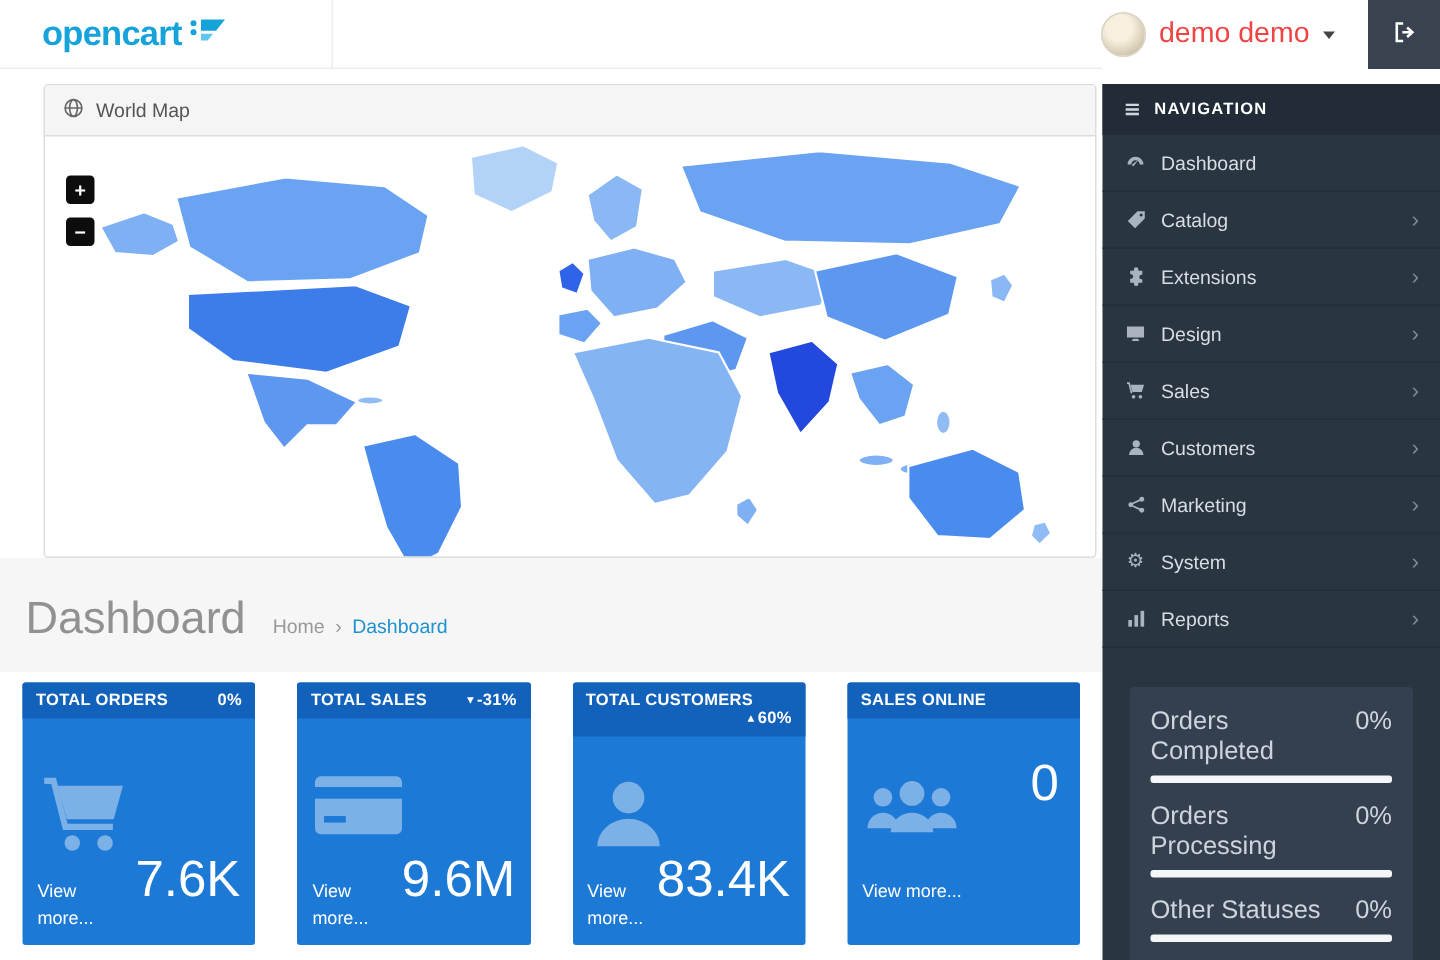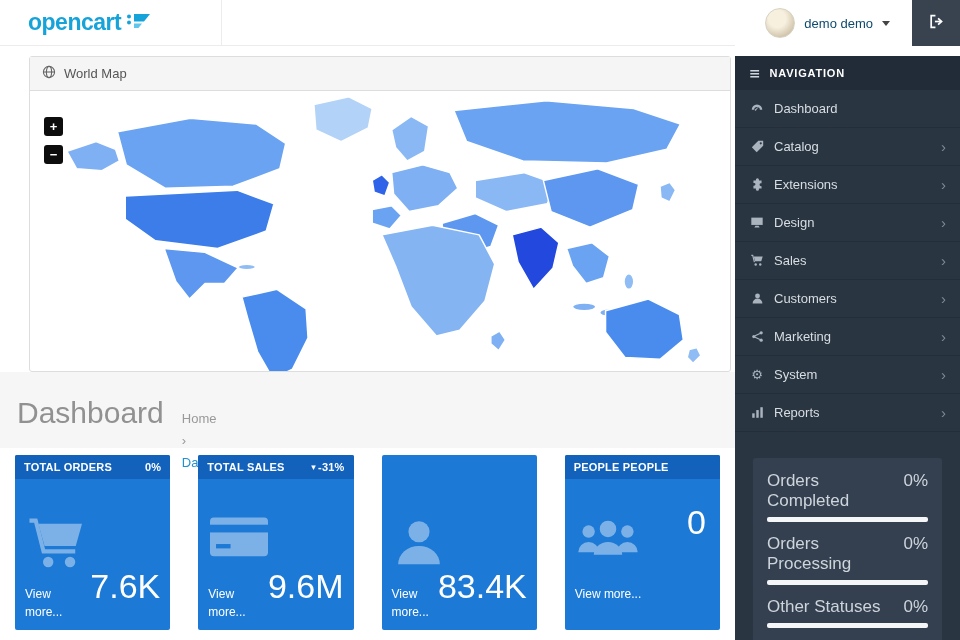--- a/index.html
+++ b/index.html
@@ -7,21 +7,21 @@
   .app { position:relative; width:960px; height:640px; overflow:hidden; background:#fff; }
 
   
   .header { position:absolute; top:0; left:0; width:960px; height:46px; background:#fff; }
   .logo-box { position:absolute; left:0; top:0; width:222px; height:46px; border-right:1px solid #ececec; border-bottom:1px solid #ececec; display:flex; align-items:center; padding-left:28px;text-align:right; }
   .logo { display:flex; align-items:center; gap:4px; text-decoration:none; cursor:pointer; }
   .logo-text { font-size:23px; font-weight:bold; color:#16a3da; letter-spacing:-0.5px; }
   .header-left-border { position:absolute; left:222px; right:225px; top:45px; height:1px; background:#ececec; }
   .user-menu { position:absolute; right:70px; top:0; height:46px; display:flex; align-items:center; gap:9px; cursor:pointer; }
   .avatar { width:30px; height:30px; border-radius:50%; background:radial-gradient(circle at 40% 35%, #f7f0df 0 35%, #d6cab2 70%, #b9ac93 100%); border:1px solid #d8d2c4; }
-  .user-name { font-size:13px; color:#0c4a6e; }
+  .user-name { font-size:19px; color:#ef4444; }
   .caret-down { width:0; height:0; border-left:4px solid transparent; border-right:4px solid transparent; border-top:5px solid #444; display:inline-block; }
   .logout-btn { position:absolute; right:0; top:0; width:48px; height:46px; background:#39434f; border:none; display:flex; align-items:center; justify-content:center; cursor:pointer; }
 
   
   .sidebar { position:absolute; top:56px; right:0; width:225px; height:584px; background:#2a3542; }
   .nav-header { height:34px; background:#222c38; display:flex; align-items:center; padding:0 14px; color:#fff; font-size:11px; font-weight:bold; letter-spacing:0.8px; }
   .nav-header .bars { font-size:14px; margin-right:8px; color:#cfd6dd; font-family:"DejaVu Sans", sans-serif; }
   .menu-item { height:38px; display:flex; align-items:center; padding:0 14px; border-bottom:1px solid #242e3b; color:#d7dde2; font-size:13px; cursor:pointer; }
   .menu-item .mi-icon { width:16px; height:14px; display:inline-flex; align-items:center; justify-content:center; margin-right:9px; }
   .menu-item .mi-icon svg { fill:#a9b4bf; }
@@ -38,21 +38,21 @@
   .map-head { height:34px; background:#f5f5f5; border-bottom:1px solid #ddd; display:flex; align-items:center; padding:0 12px; font-size:13px; color:#555; gap:8px; }
   .map-body { position:relative; height:280px; overflow:hidden; }
   .map-body svg.world { position:absolute; left:0; top:0; width:100%; height:100%; }
   .zoom-btn { position:absolute; left:14px; width:19px; height:19px; background:#0d0d0d; color:#fff; border:none; border-radius:3px; font-size:13px; font-weight:bold; line-height:17px; text-align:center; cursor:pointer; padding:0; }
   .zoom-in { top:26px; } .zoom-out { top:54px; }
 
   
   .page-head { position:absolute; left:0; top:372px; width:735px; height:76px; background:#f6f6f6; display:flex; align-items:baseline; padding:0 17px; }
   .page-head-inner { display:flex; align-items:baseline; margin-top:24px; }
   .page-title { font-size:30px; color:#919191; font-weight:400; }
-  .crumbs { margin-left:18px; font-size:13px; color:#999; display:flex; gap:7px; align-items:baseline;flex-direction:column; }
+  .crumbs { margin-left:18px; font-size:13px; color:#999; display:flex; gap:7px; align-items:baseline; }
   .crumb-home { color:#999; text-decoration:none; cursor:pointer; }
   .crumb-cur { color:#1e91cf; text-decoration:none; cursor:pointer; }
   .settings-btn { position:absolute; right:17px; top:390px; width:37px; height:37px; background:#23a0d8; border:none; border-radius:3px; color:#fff; font-size:18px; cursor:pointer; font-family:"DejaVu Sans", sans-serif; line-height:1; }
 
   
   .tiles { position:absolute; left:15px; top:455px; width:705px; display:flex; gap:28px; }
   .tile { flex:1; height:175px; background:#1c79d6; border-radius:2px; position:relative; color:#fff; }
   .tile-head { background:#1262bc; padding:6px 9px; display:flex; flex-wrap:wrap; justify-content:space-between; align-items:center; font-size:11px; font-weight:bold; letter-spacing:0.2px; border-radius:2px 2px 0 0; }
   .tile-delta { font-weight:bold; display:inline-flex; align-items:center; gap:2px; margin-left:auto; }
   .trend { font-size:9px; font-family:"DejaVu Sans", sans-serif; }
@@ -198,35 +198,42 @@
           <rect y="3" width="24" height="3.2" fill="#1c79d6"></rect>
           <rect x="2.5" y="11" width="6" height="1.8" fill="#1c79d6"></rect>
         </g>
           </svg>
       </span>
       <div class="tile-value">9.6M</div>
       <a class="tile-link">View more...</a>
     </div>
 
     <div class="tile">
+      <div class="tile-head">
+        <span>TOTAL CUSTOMERS</span>
+        <span class="tile-delta">
+          <span class="trend">▴</span>
+          <span>60%</span>
+        </span>
+      </div>
       <span class="tile-icon">
         <svg width="50" height="50" viewBox="0 0 18 18">
             <g fill="#fff" opacity="0.42">
           <circle cx="9" cy="5.3" r="3.8"></circle>
           <path d="M1.5 17a7.5 6.6 0 0 1 15 0z"></path>
         </g>
           </svg>
       </span>
       <div class="tile-value">83.4K</div>
       <a class="tile-link">View more...</a>
     </div>
 
     <div class="tile tile--online">
       <div class="tile-head">
-        <span>PEOPLE PEOPLE</span>
+        <span>SALES ONLINE</span>
         <span class="tile-delta">
           <span></span>
         </span>
       </div>
       <span class="tile-icon">
         <svg width="62" height="42" viewBox="0 0 24 16">
             <g fill="#fff" opacity="0.42">
           <circle cx="4.5" cy="5.5" r="2.4"></circle>
               <path d="M0.5 13.5a4 4 0 0 1 8 0z"></path>
           <circle cx="19.5" cy="5.5" r="2.4"></circle>

